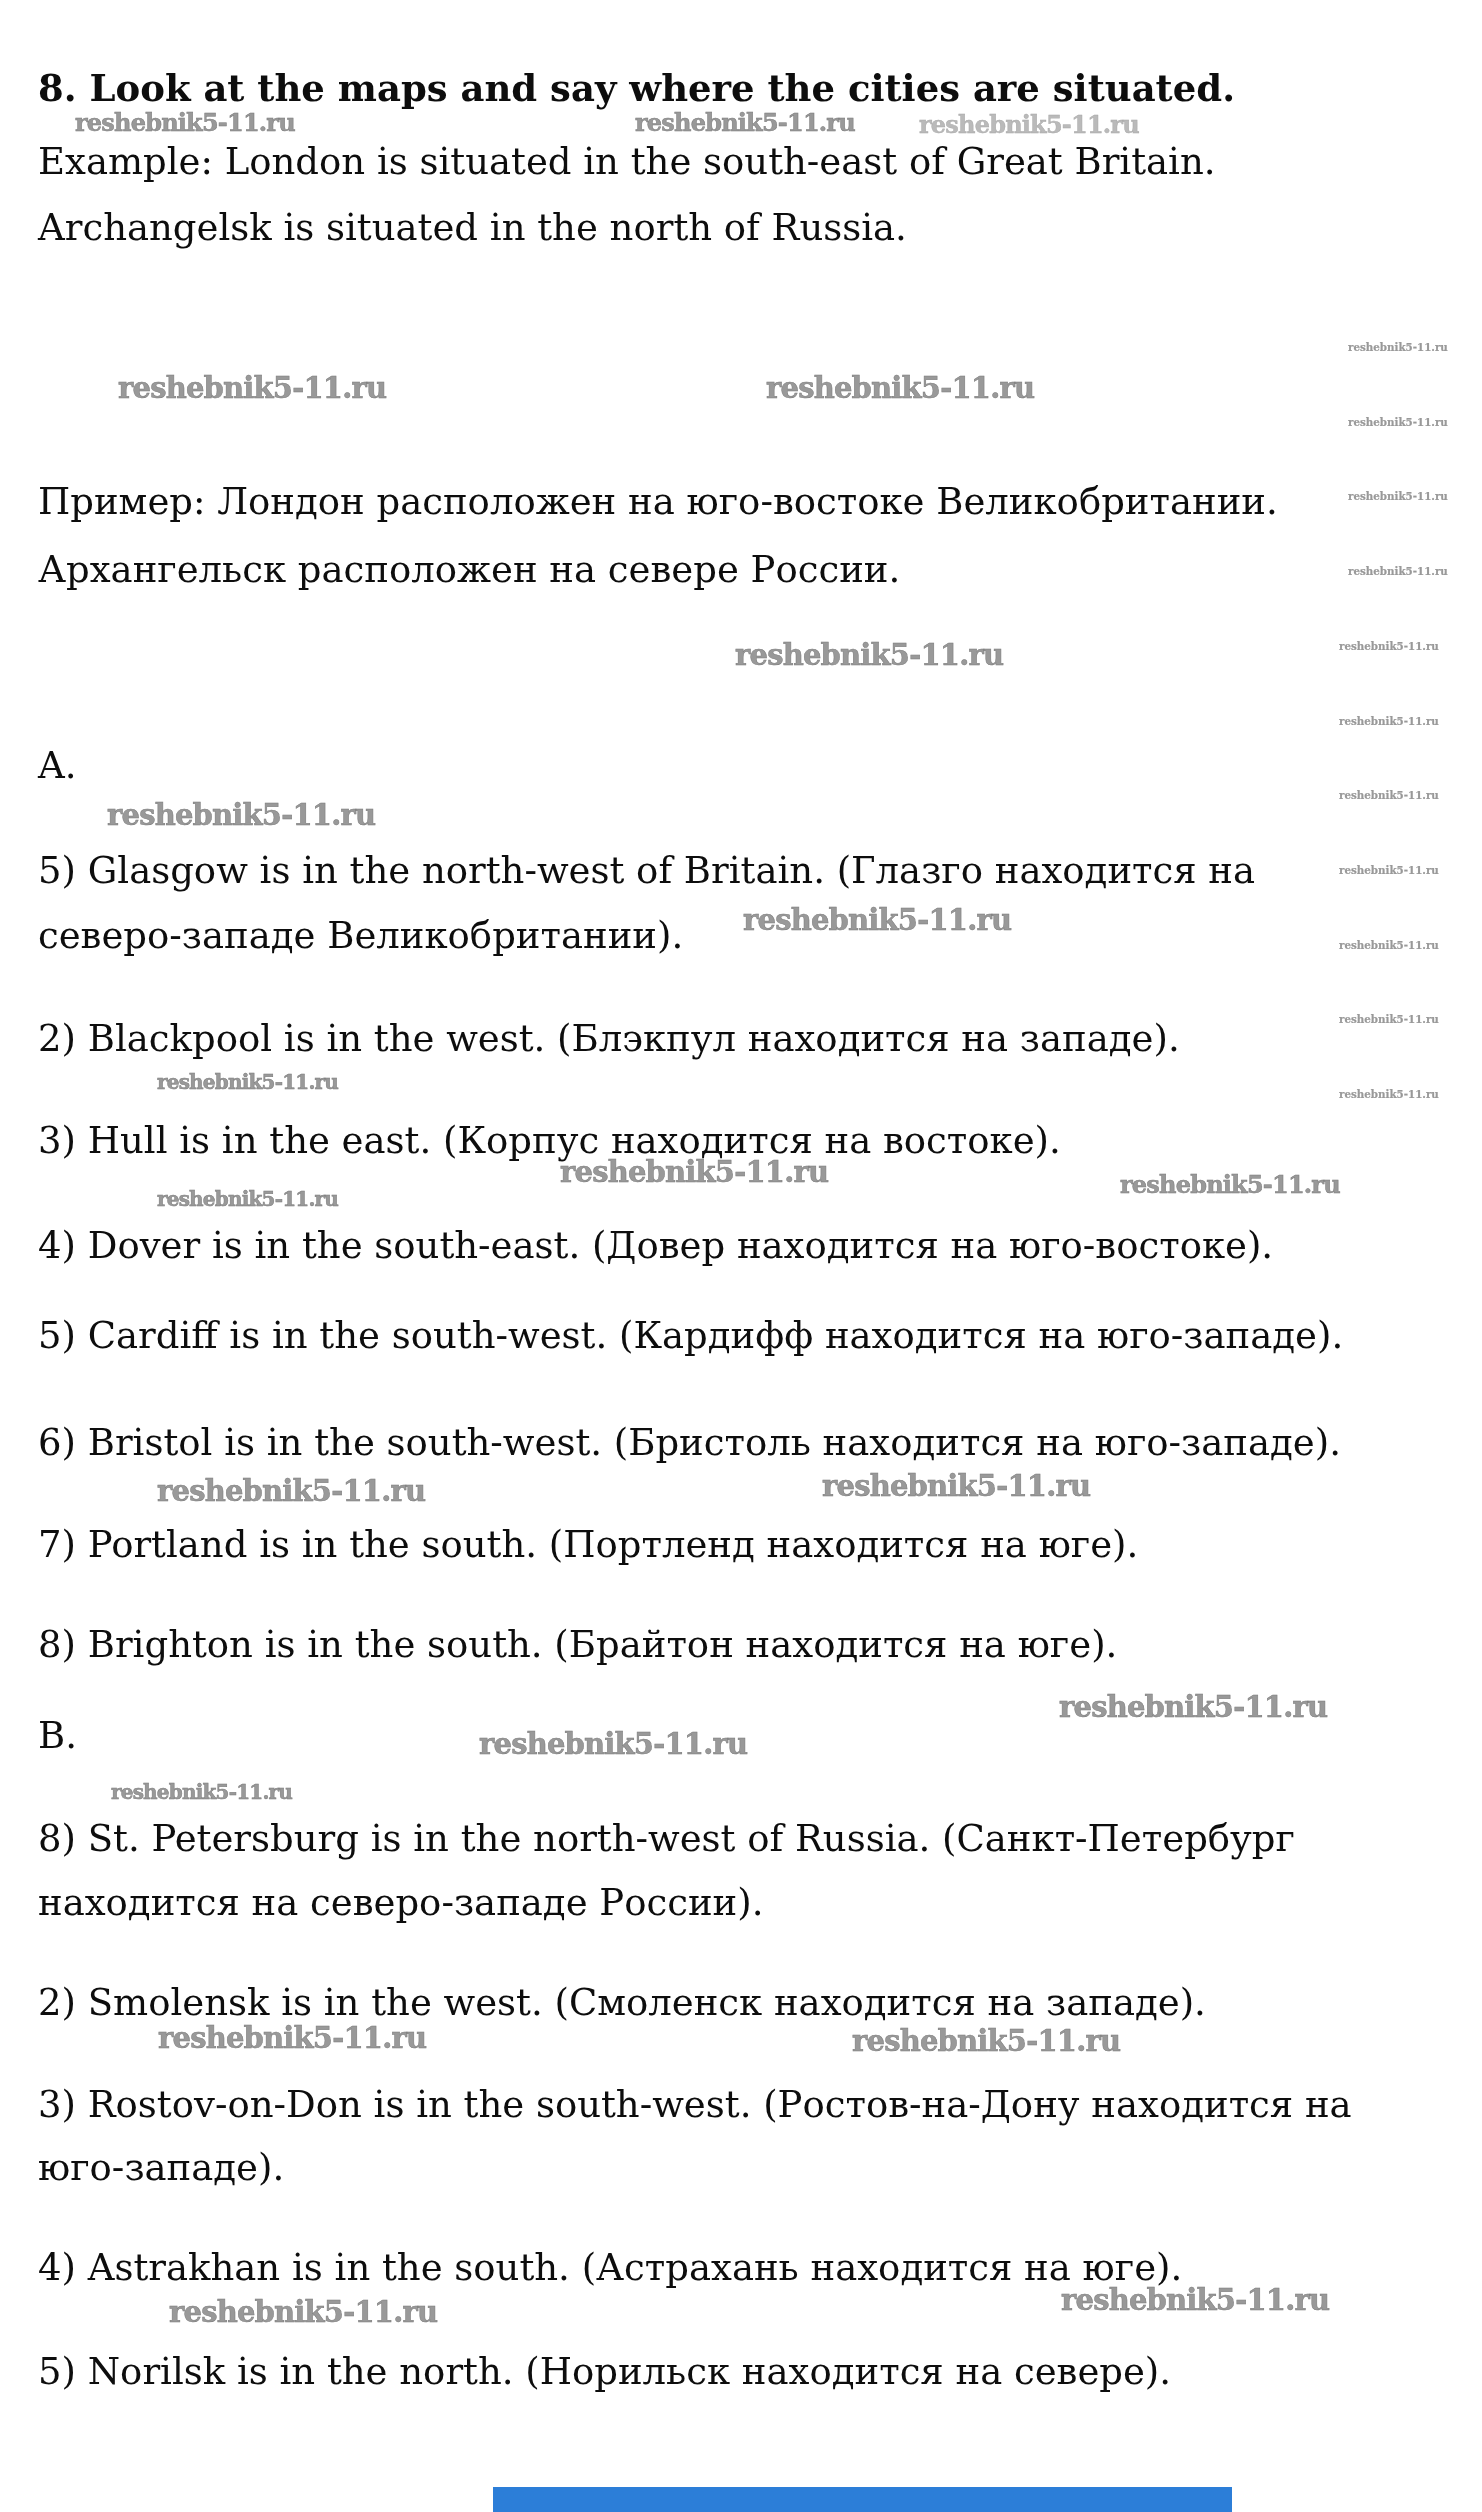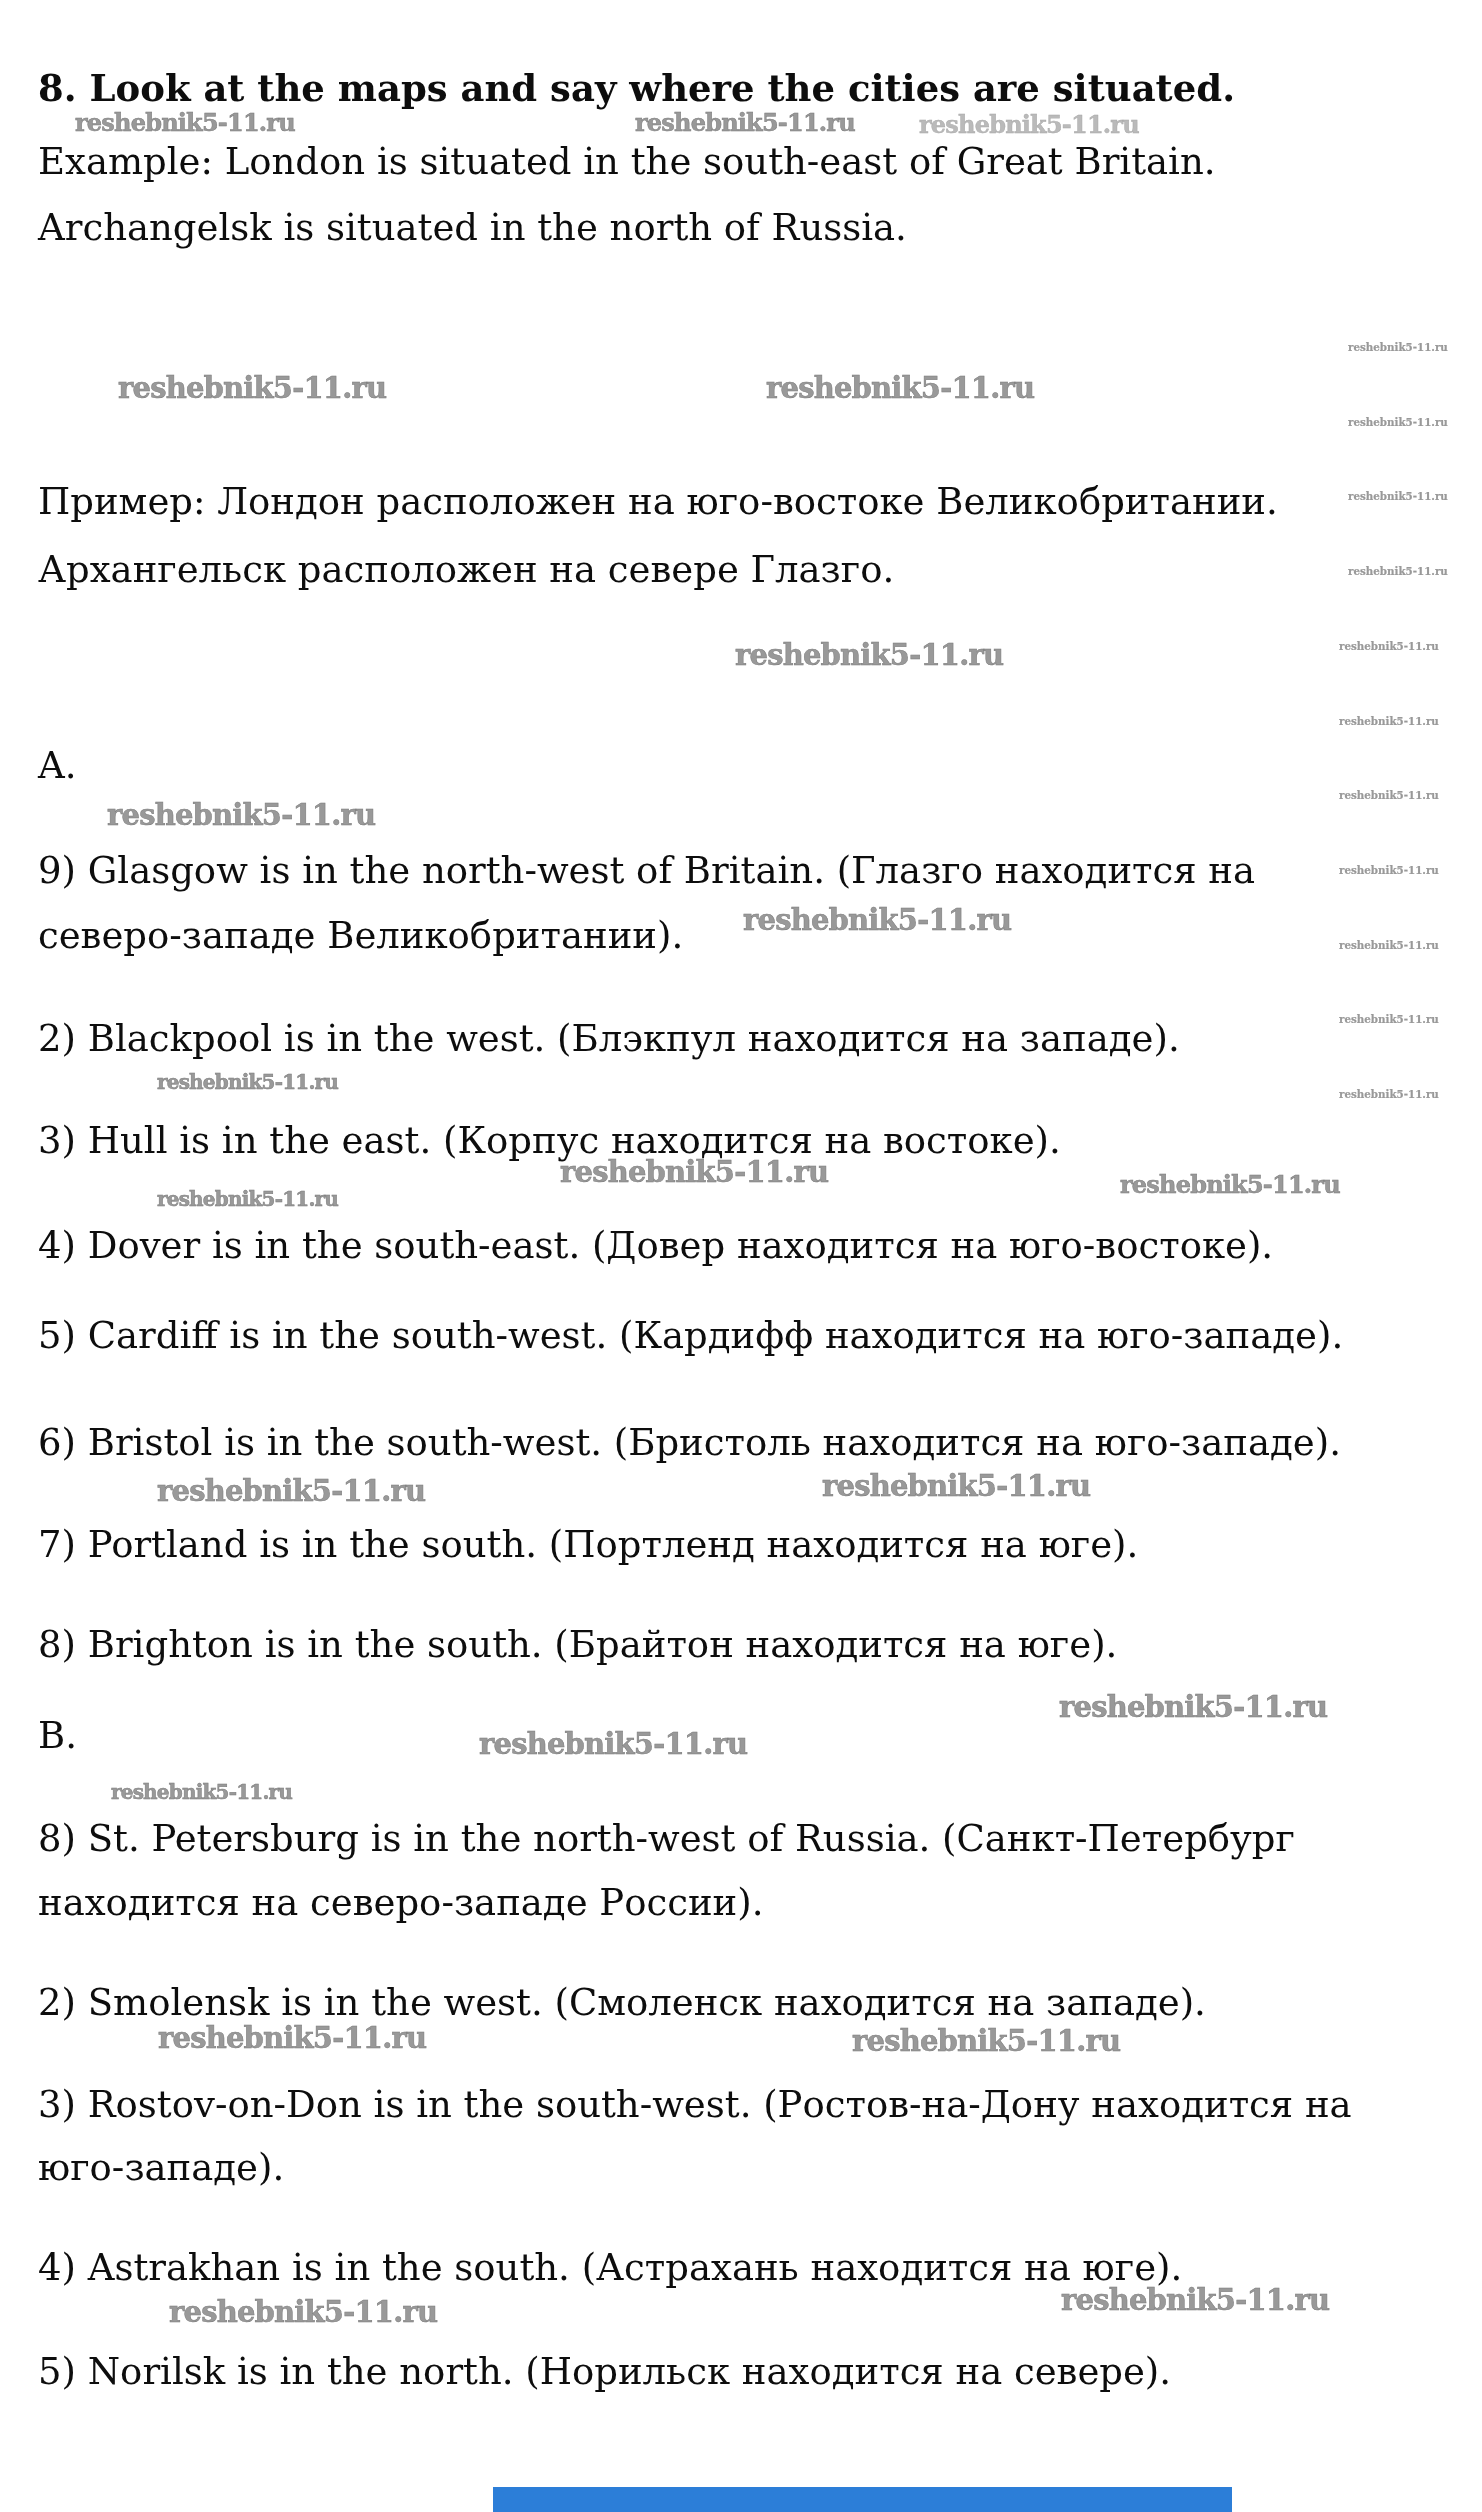--- a/index.html
+++ b/index.html
@@ -70,29 +70,29 @@
   <div class="wm wm-tiny" style="left:1304px; top:790px;">reshebnik5-11.ru</div>
   <div class="wm wm-tiny" style="left:1304px; top:865px;">reshebnik5-11.ru</div>
   <div class="wm wm-tiny" style="left:1304px; top:940px;">reshebnik5-11.ru</div>
   <div class="wm wm-tiny" style="left:1304px; top:1014px;">reshebnik5-11.ru</div>
   <div class="wm wm-tiny" style="left:1304px; top:1089px;">reshebnik5-11.ru</div>
 
   <div class="wm wm-lg" style="left:83px; top:374px;">reshebnik5-11.ru</div>
   <div class="wm wm-lg" style="left:731px; top:374px;">reshebnik5-11.ru</div>
 
   <div class="line" style="top:482px;">Пример: Лондон расположен на юго-востоке Великобритании.</div>
-  <div class="line" style="top:550px;">Архангельск расположен на севере Глазго.</div>
+  <div class="line" style="top:550px;">Архангельск расположен на севере России.</div>
 
   <div class="wm wm-lg" style="left:700px; top:641px;">reshebnik5-11.ru</div>
 
   <div class="line" style="top:746px;">A.</div>
 
   <div class="wm wm-lg" style="left:72px; top:801px;">reshebnik5-11.ru</div>
 
-  <div class="line" style="top:851px;">9) Glasgow is in the north-west of Britain. (Глазго находится на</div>
+  <div class="line" style="top:851px;">5) Glasgow is in the north-west of Britain. (Глазго находится на</div>
   <div class="line" style="top:916px;">северо-западе Великобритании).</div>
   <div class="wm wm-lg" style="left:708px; top:906px;">reshebnik5-11.ru</div>
 
   <div class="line" style="top:1019px;">2) Blackpool is in the west. (Блэкпул находится на западе).</div>
   <div class="wm wm-sm" style="left:122px; top:1072px;">reshebnik5-11.ru</div>
 
   <div class="line" style="top:1121px;">3) Hull is in the east. (Корпус находится на востоке).</div>
 
   <div class="wm wm-sm" style="left:122px; top:1189px;">reshebnik5-11.ru</div>
   <div class="wm wm-lg" style="left:525px; top:1158px;">reshebnik5-11.ru</div>

